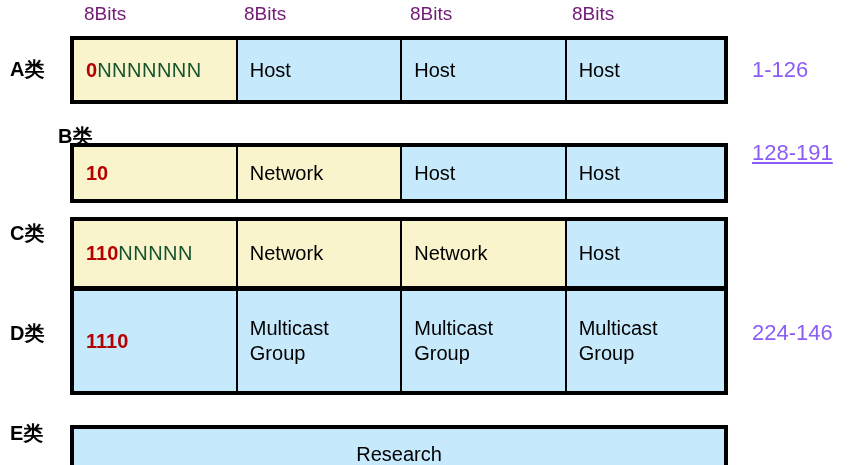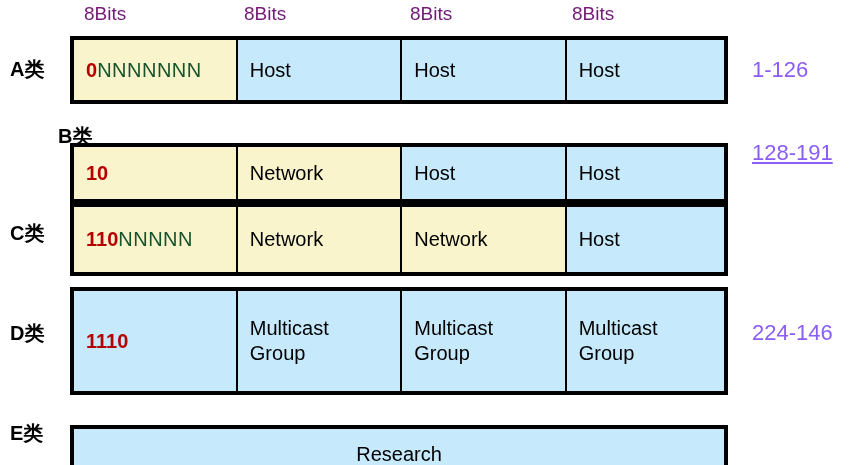--- a/index.html
+++ b/index.html
@@ -46,21 +46,21 @@
     position: absolute;
     left: 70px;
     width: 658px;
     box-sizing: border-box;
     border: 4px solid #000000;
     background: #000000;
     display: flex;
   }
   .row-a { top: 36px;  height: 68px; }
   .row-b { top: 123px; height: 60px; margin-top: 20px; }
-  .row-c { top: 203px; height: 73px; }
+  .row-c { top: 217px; height: 73px; }
   .row-d { top: 287px; height: 108px; }
   .row-e { top: 404px; height: 58px; margin-top: 21px; }
 
   .cell {
     box-sizing: border-box;
     display: flex;
     align-items: center;
     padding-left: 12px;
     font-size: 20px;
     line-height: 25px;

